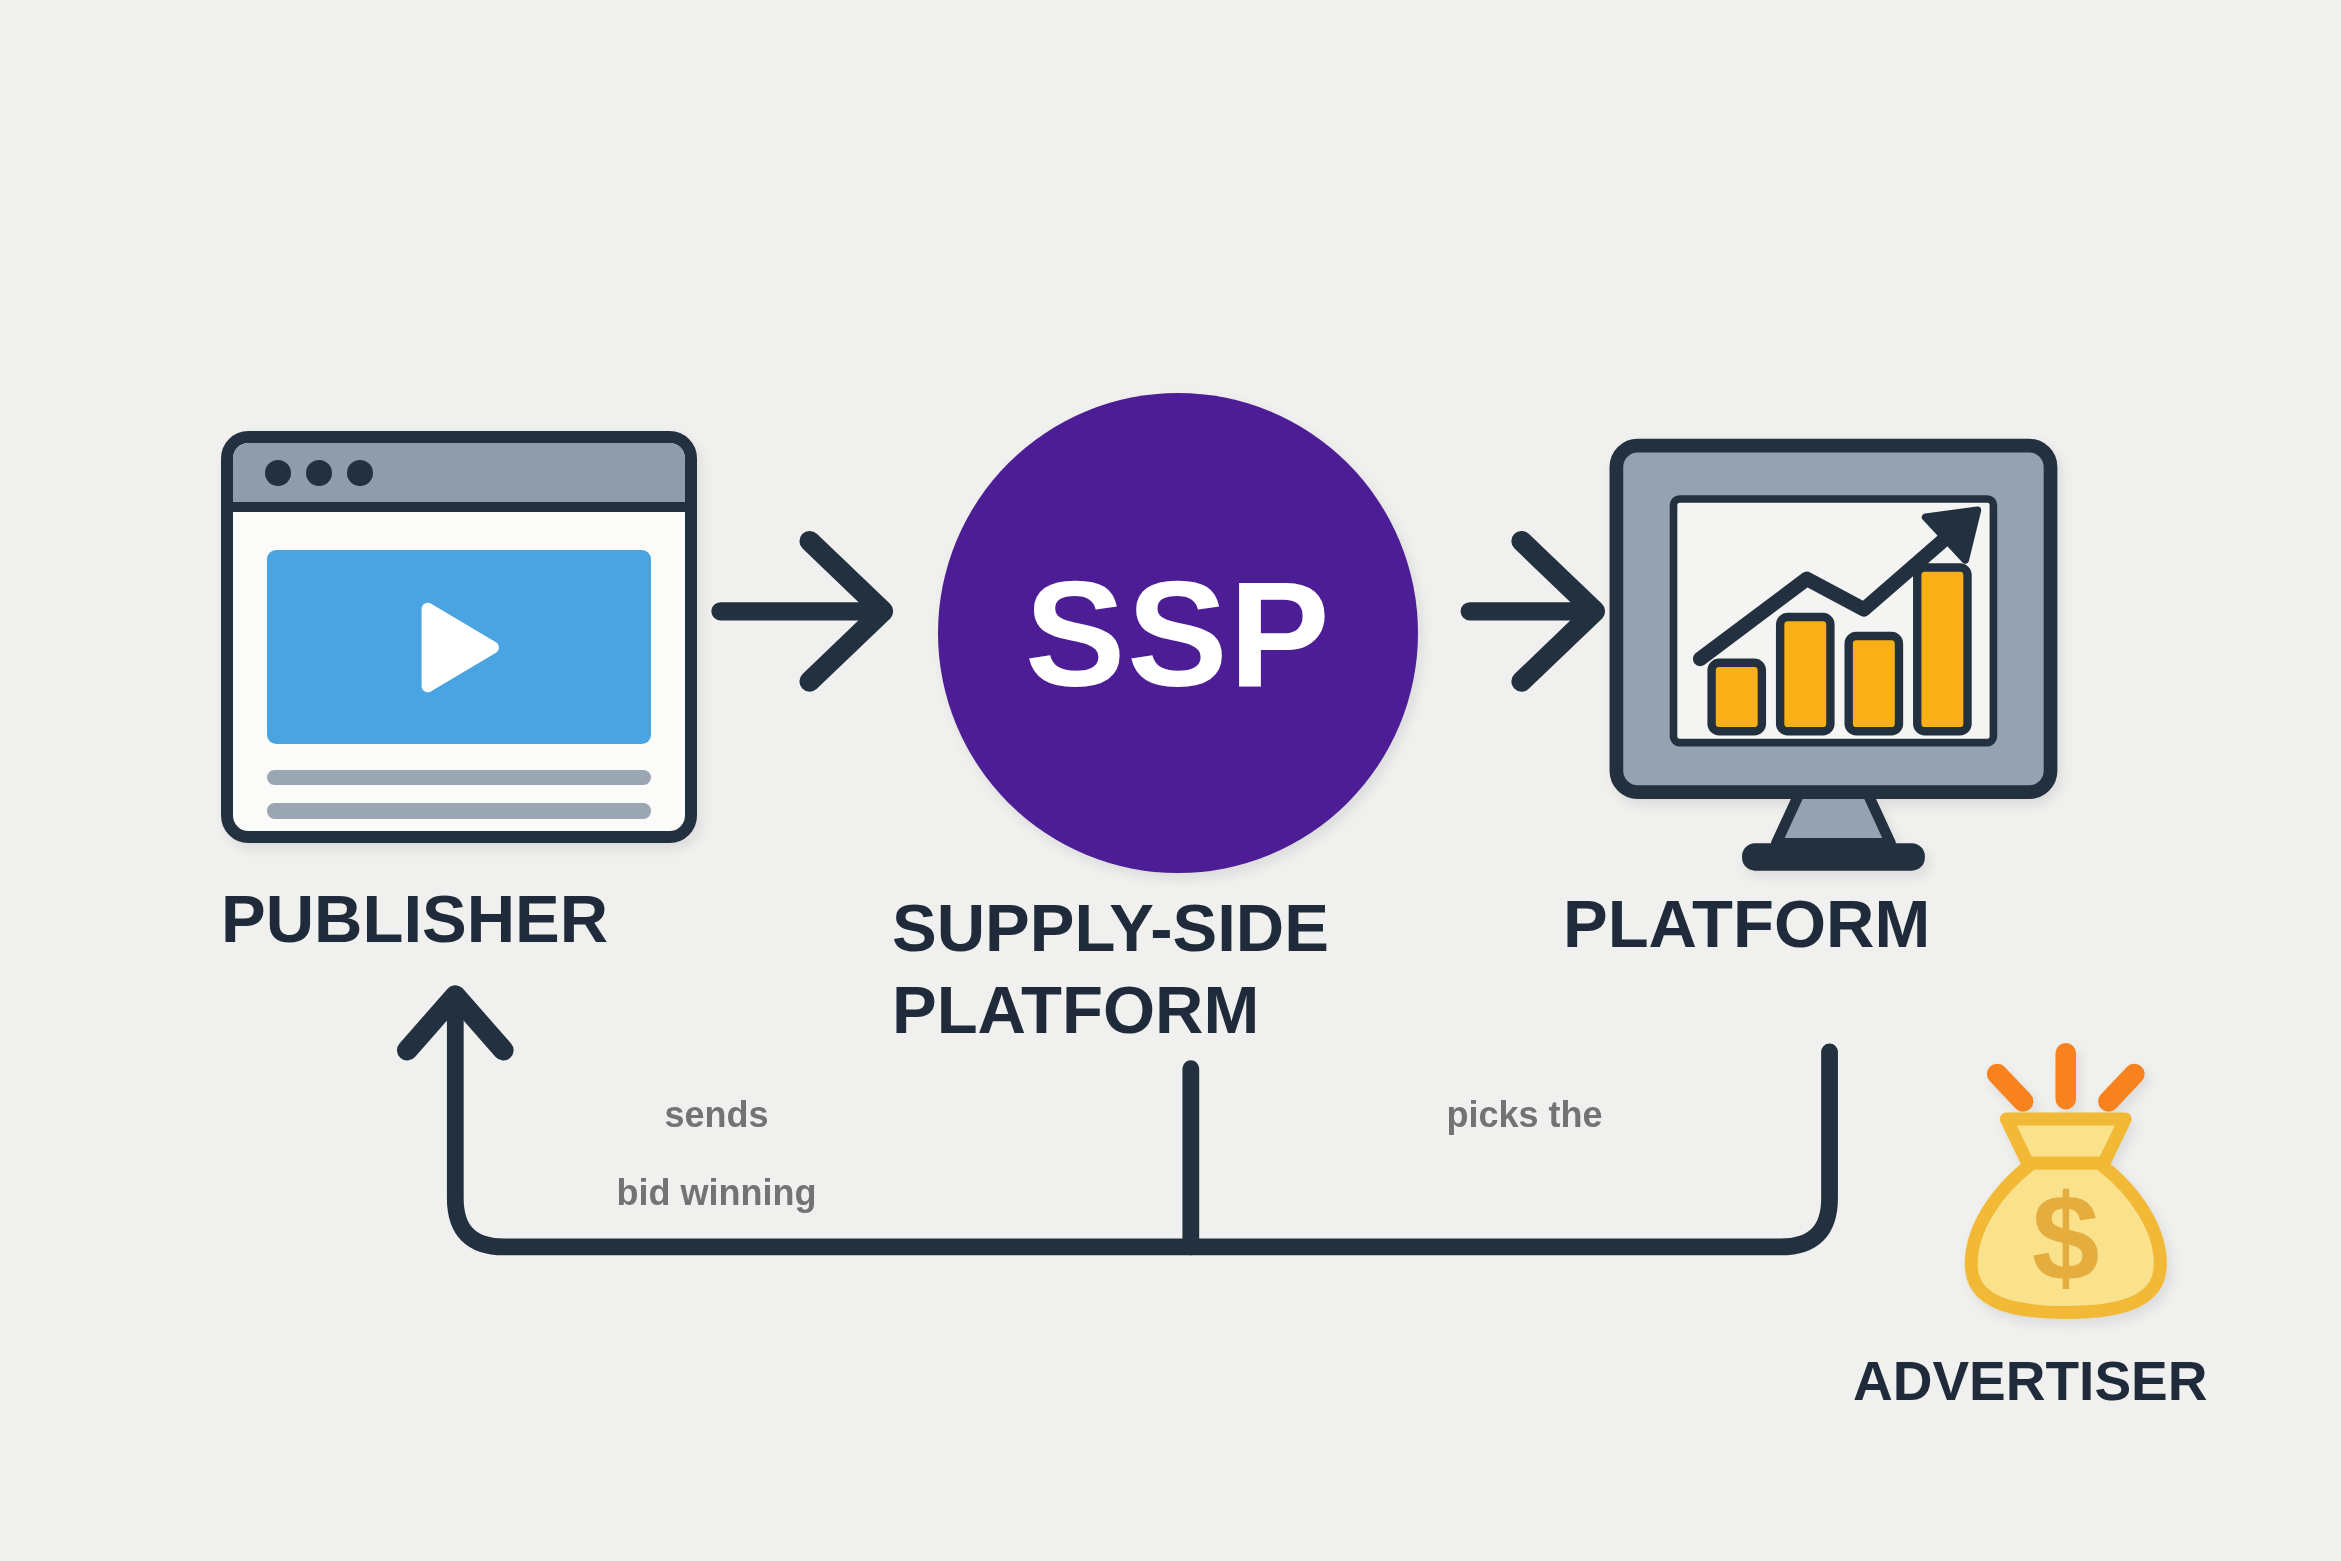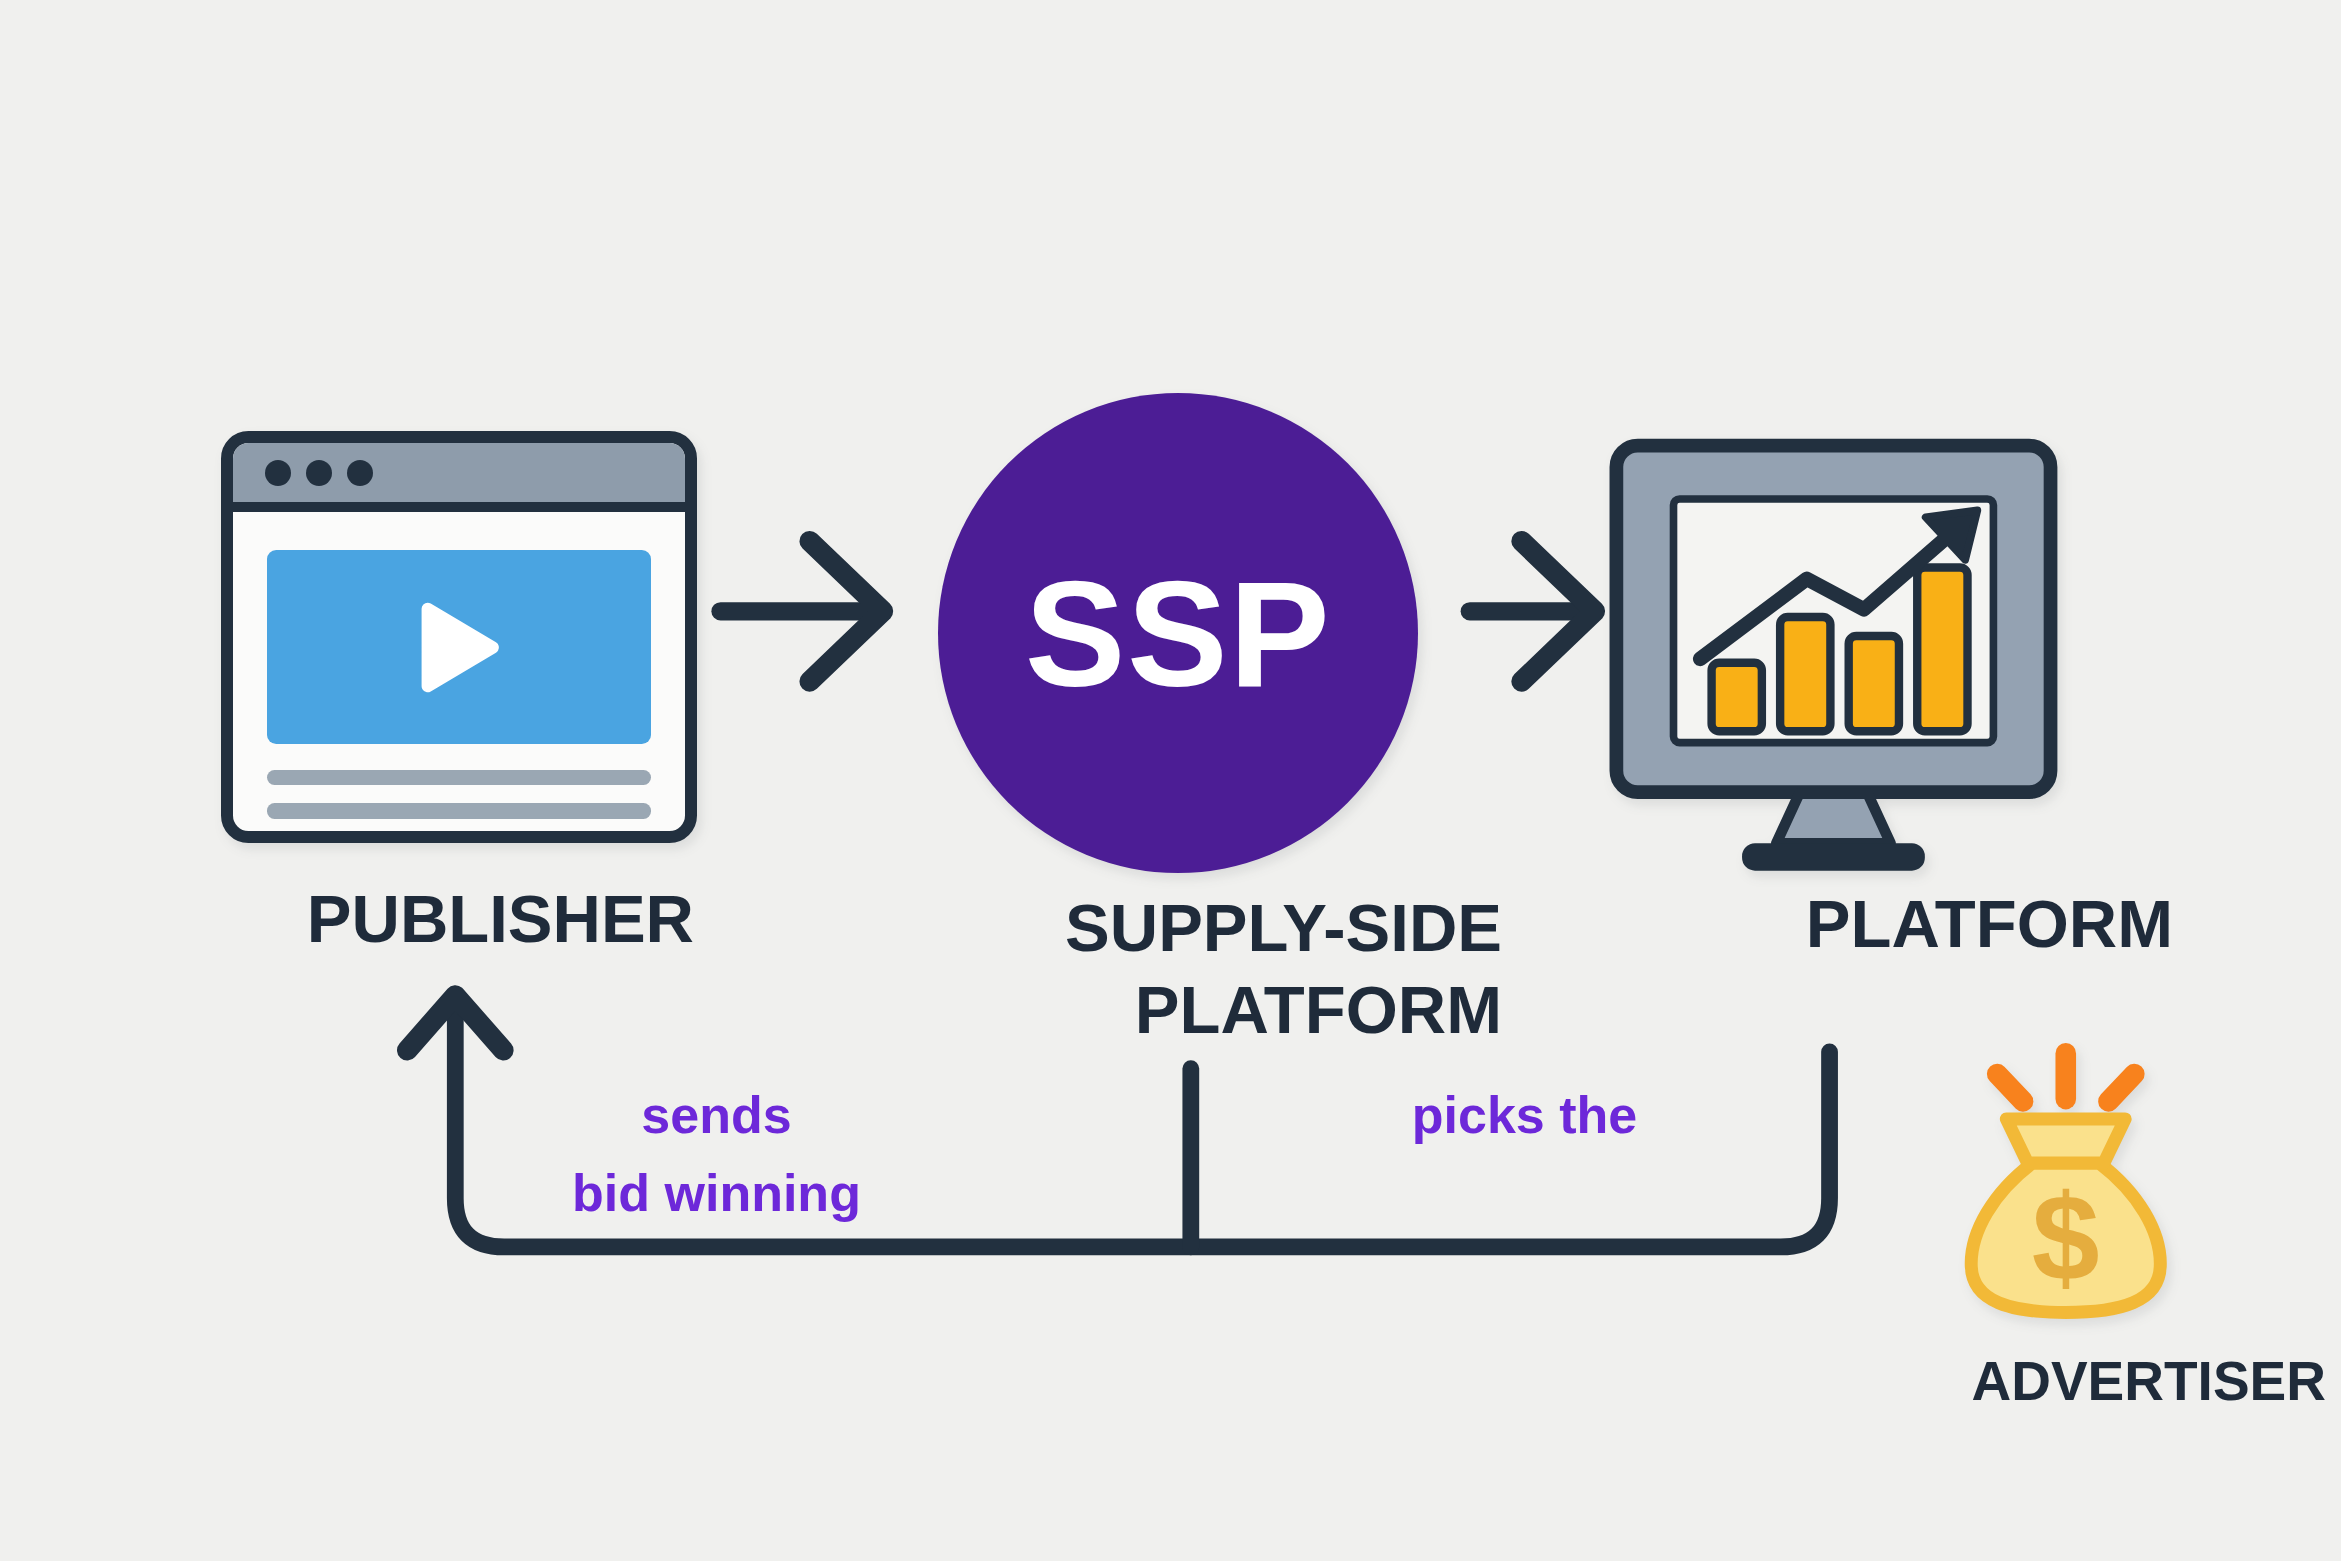--- a/index.html
+++ b/index.html
@@ -34,25 +34,25 @@
     left:938px;top:393px;width:480px;height:480px;border-radius:50%;
     background:#4c1d95;display:flex;align-items:center;justify-content:center;
   }
   .ssp-abbr{
     font-size:151px;font-weight:bold;color:#ffffff;letter-spacing:1.5px;line-height:1;
   }
 
   
   .node-label{
     font-weight:bold;font-size:67px;line-height:82px;letter-spacing:0px;
-    text-align:right;color:#1f2b3a;white-space:nowrap;
+    text-align:left;color:#1f2b3a;white-space:nowrap;
   }
   .caption{
-    font-weight:bold;font-size:52px;line-height:78px;
-    text-align:center;color:#6d28d9;white-space:nowrap;
+    font-weight:bold;font-size:36px;line-height:78px;
+    text-align:center;color:#737373;white-space:nowrap;
   }
 
   svg{display:block;}
 </style>
 </head>
 <body>
 
 <svg class="abs" style="left:0;top:0;" width="2342" height="1561" viewBox="0 0 3072 2048">
   <g stroke="#22303f" fill="none" stroke-linecap="round" stroke-linejoin="round">
 

